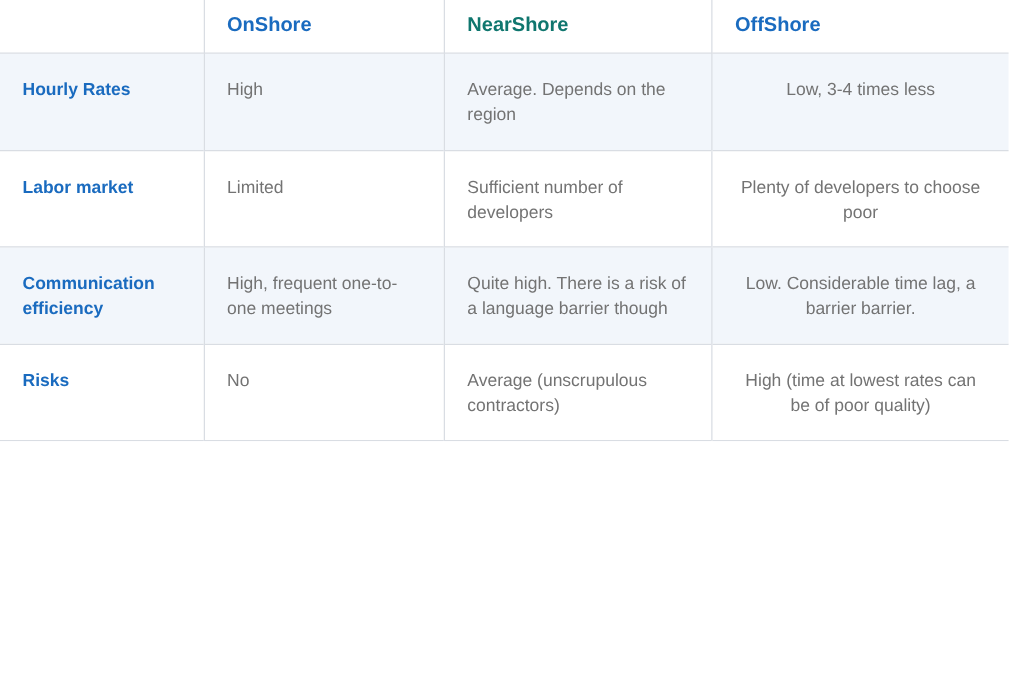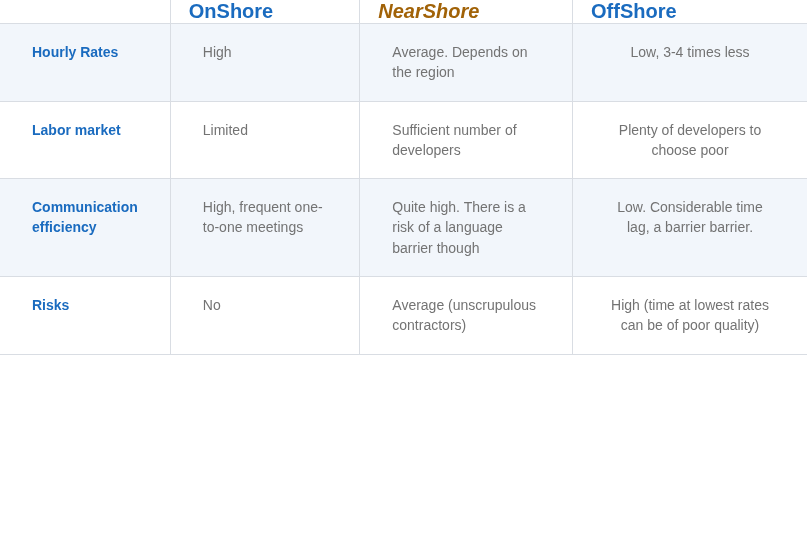--- a/index.html
+++ b/index.html
@@ -25,42 +25,41 @@
     table {
       width: 100%;
       border-collapse: collapse;
     }
 
     thead tr {
       background: #fff;
     }
 
     thead th {
-      padding: 0 18px;
+      padding: 12px 18px;
       text-align: left;
-      font-size: 20px;
+      font-size: 16px;
       font-weight: 700;
       border-right: 1px solid #d9dde3;
       border-bottom: 1px solid #d9dde3;
     }
 
     thead th:first-child {
       width: 165px;
       border-left: none;
     }
 
     thead th.col-onshore {
       color: #1a6bbf;
       width: 200px;
     }
 
     thead th.col-nearshore {
-      color: #a16207;
+      color: #0f766e;
       width: 222px;
-      font-style: italic;
     }
 
     thead th.col-offshore {
       color: #1a6bbf;
       width: 248px;
       border-right: none;
     }
 
     tbody tr {
       border-bottom: 1px solid #d9dde3;
@@ -68,21 +67,21 @@
 
     tbody tr:nth-child(odd) {
       background: #f2f6fb;
     }
 
     tbody tr:nth-child(even) {
       background: #fff;
     }
 
     tbody td {
-      padding: 18px 32px;
+      padding: 18px 18px;
       vertical-align: top;
       border-right: 1px solid #d9dde3;
       color: #333;
       line-height: 1.45;
     }
 
     tbody td:first-child {
       font-weight: 700;
       color: #1a6bbf;
       width: 165px;

